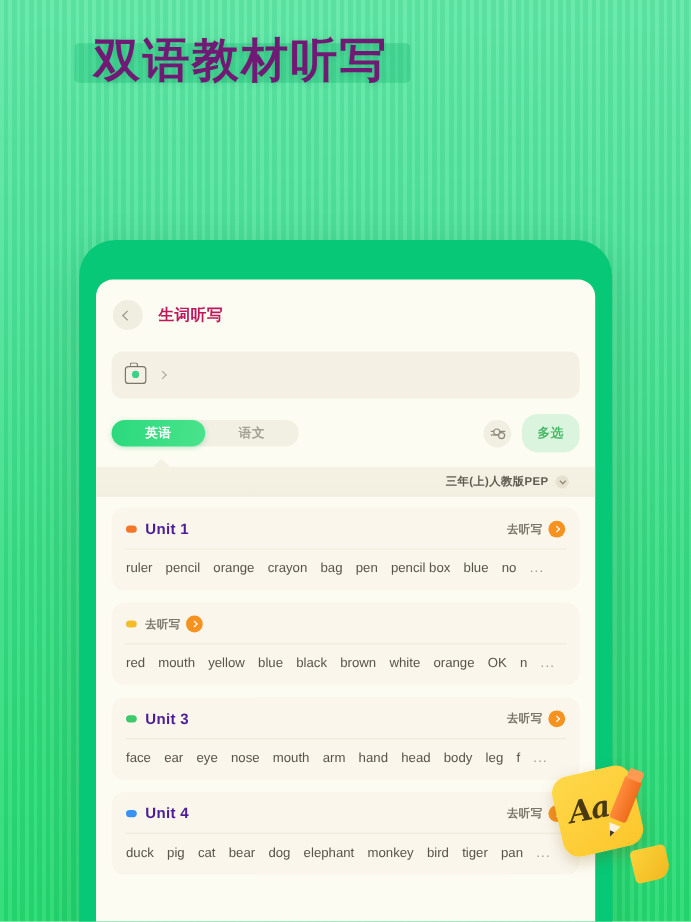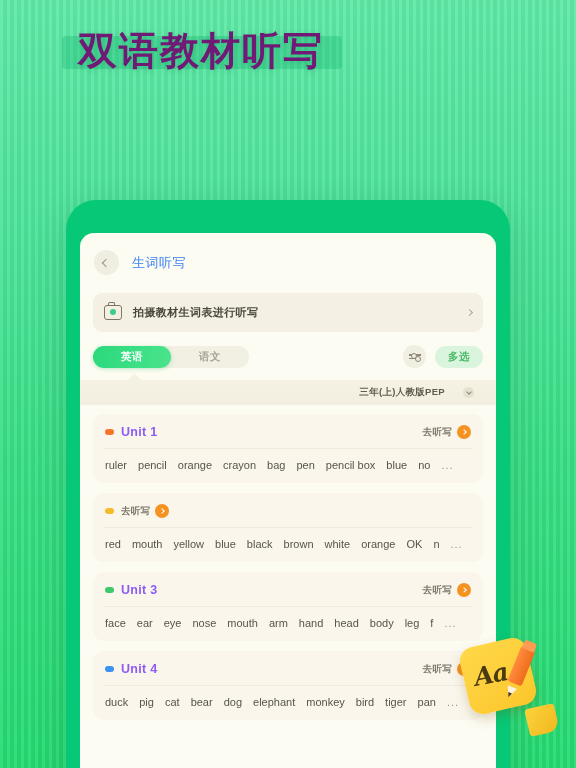--- a/index.html
+++ b/index.html
@@ -53,21 +53,21 @@
   
   .nav{ display:flex; align-items:center; gap:13px; padding:17px 16px 10px 14px; }
   .back-btn{
     width:25px; height:25px; border-radius:50%; background:#f0ede1;
     display:flex; align-items:center; justify-content:center; flex:none;
   }
   .chev-l{
     width:6px; height:6px; border-left:1.7px solid #9a9686; border-bottom:1.7px solid #9a9686;
     transform:rotate(45deg); margin-left:-2px;
   }
-  .nav-title{ font-size:13px; font-weight:normal; color:#3b82f6; letter-spacing:.5px; }
+  .nav-title{ font-size:13px; font-weight:bold; color:#be185d; letter-spacing:.5px; }
 
   
   .camera-row{
     margin:8px 13px 0 13px; height:39px; background:#f4f1e4; border-radius:9px;
     display:flex; align-items:center; padding:0 11px; gap:11px;
   }
   .cam-ico{ width:18px; height:15px; position:relative; flex:none; }
   .cam-body{
     position:absolute; inset:0; border:1.5px solid #7b7768; border-radius:3px;
   }
@@ -103,29 +103,29 @@
     flex:none;
   }
   .fl{ width:12px; height:1.4px; background:#8d897a; position:relative; }
   .fl::after{
     content:""; position:absolute; top:-1.6px; width:4px; height:4px; border-radius:50%;
     background:#f1eee2; border:1.3px solid #8d897a;
   }
   .fl.a::after{ left:2px; }
   .fl.b::after{ left:6px; }
   .multi-btn{
-    margin-left:9px; height:22px; padding:0 13px; border-radius:13px;
+    margin-left:9px; height:32px; padding:0 13px; border-radius:13px;
     background:#dbf4dd; color:#49b867; font-size:10.5px; font-weight:bold;
     display:flex; align-items:center; letter-spacing:.5px; flex:none;
   }
 
   
   .book-strip{
     margin-top:12px; height:25px; background:linear-gradient(180deg,#f5f1e3,#f2eee0);
-    display:flex; align-items:center; justify-content:flex-end; padding-right:22px; gap:18px;
+    display:flex; align-items:center; justify-content:flex-end; padding-right:22px; gap:6px;
     position:relative;
     padding-left:48px;
   }
   .book-strip::before{
     content:""; position:absolute; left:50px; top:-5px; width:9px; height:9px;
     background:#f5f1e3; transform:rotate(45deg);
   }
   .book-label{ font-size:9.5px; color:#5f5b4f; font-weight:bold; letter-spacing:.3px; }
   .book-chev{
     width:11px; height:11px; border-radius:50%; background:#e6e1cf;
@@ -134,21 +134,21 @@
   .chev-d{
     width:4px; height:4px; border-right:1.2px solid #8a8676; border-bottom:1.2px solid #8a8676;
     transform:rotate(45deg); margin-top:-2px;
   }
 
   
   .units{ padding:9px 13px 0 13px; display:flex; flex-direction:column; gap:10px; }
   .unit-card{ background:#faf6ec; border-radius:11px; overflow:hidden; }
   .unit-head{ display:flex; align-items:center; padding:11px 12px 9px 12px; }
   .dot{ width:9px; height:6px; border-radius:3px; margin-right:7px; flex:none; }
-  .unit-name{ font-size:12.5px; font-weight:bold; color:#8b5cf6; letter-spacing:.3px; flex:1; }
+  .unit-name{ font-size:12.5px; font-weight:bold; color:#4c1d95; letter-spacing:.3px; flex:1; }
   .go-label{ font-size:9.5px; color:#7a7668; font-weight:bold; margin-right:5px; letter-spacing:.3px; }
   .go-circle{
     width:14px; height:14px; border-radius:50%; background:#f59220;
     display:flex; align-items:center; justify-content:center; flex:none;
   }
   .go-chev{
     width:4px; height:4px; border-right:1.5px solid #fff; border-top:1.5px solid #fff;
     transform:rotate(45deg); margin-left:-1px;
   }
   .unit-sep{ height:1px; background:#f1ebdb; margin:0 11px; }
@@ -219,21 +219,20 @@
       </div>
       <div class="nav-title">生词听写</div>
     </div>
 
     <div class="camera-row">
       <span class="cam-ico">
         <span class="cam-body"></span>
           <span class="cam-top"></span>
           <span class="cam-lens"></span>
       </span>
-      <span class="cam-label">拍摄教材生词表进行听写</span>
       <span class="chev-r"></span>
     </div>
 
     <div class="tab-row">
       <div class="tabs">
         <div class="tab active">英语</div>
         <div class="tab">语文</div>
       </div>
       <div class="tab-spacer"></div>
       <div class="filter-btn">

